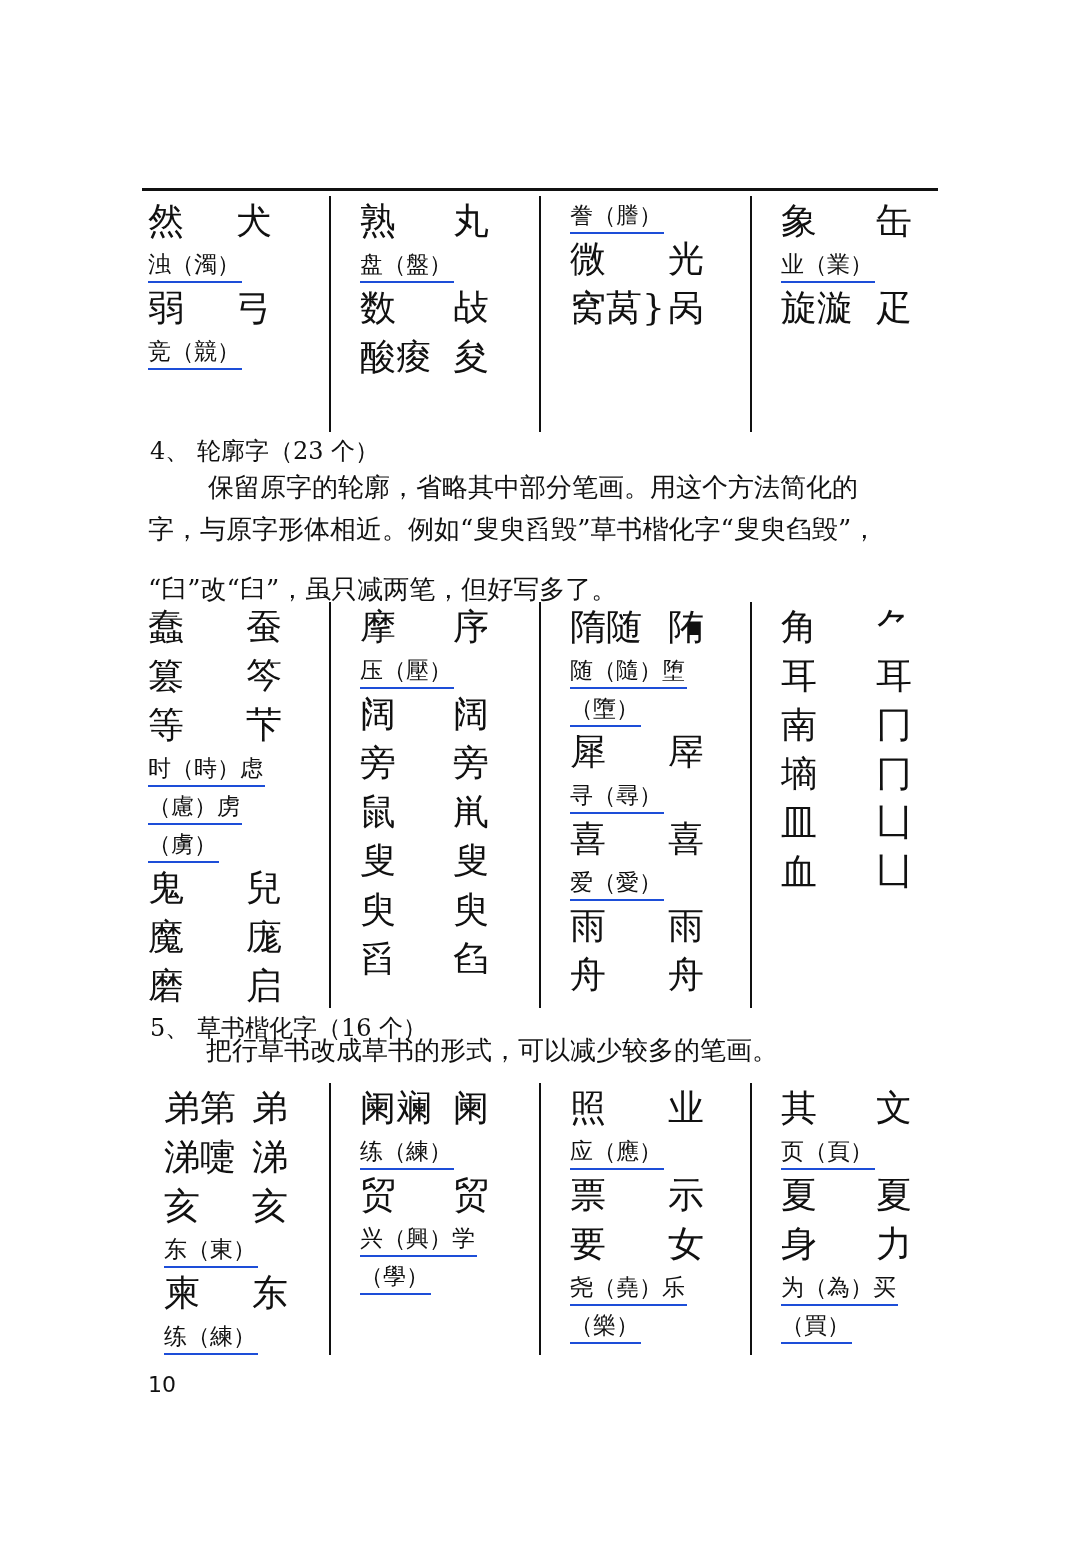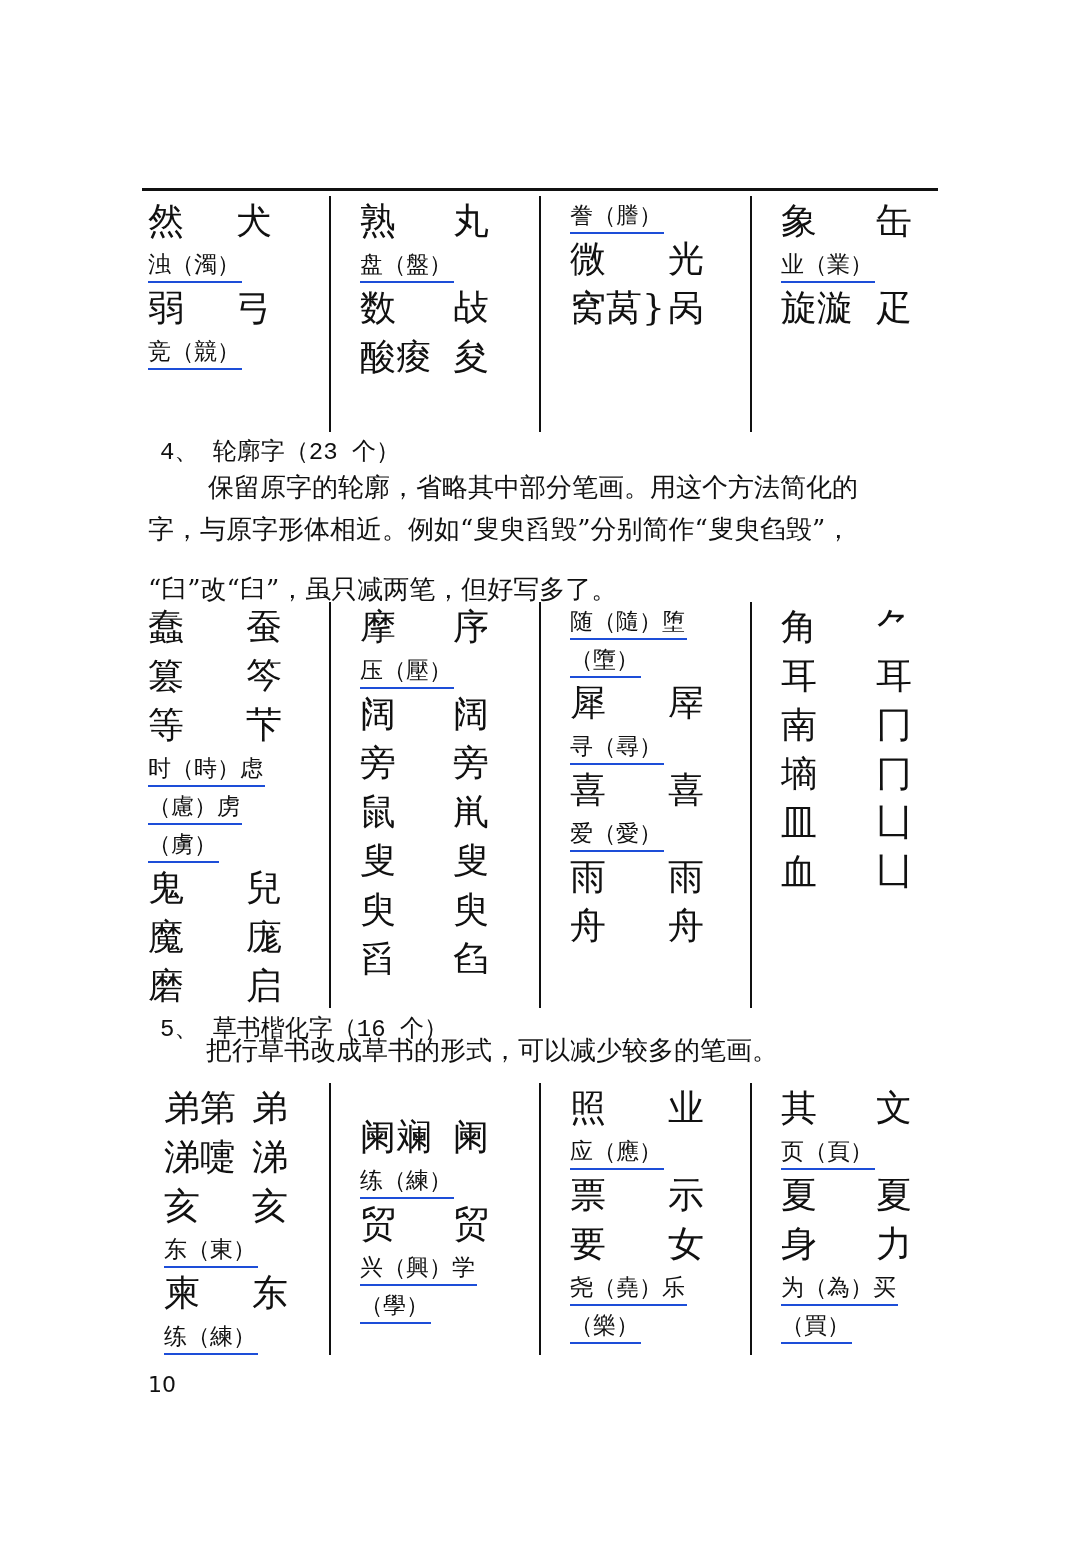--- a/index.html
+++ b/index.html
@@ -9,21 +9,21 @@
   }
   .rule-top { position: absolute; left: 142px; top: 188px; width: 796px; height: 3px; background: #111; }
   .table { position: absolute; left: 142px; width: 796px; }
   .col { position: absolute; top: 0; }
   .vline { position: absolute; width: 2px; background: #111; }
   .big { position: relative; height: 49px; font-size: 36px; line-height: 49px; white-space: nowrap; }
   .big .l { position: absolute; left: 6px; top: 0; }
   .big .r { position: absolute; right: 0; top: 0; }
   .small { font-size: 23px; line-height: 38px; height: 38px; white-space: nowrap; position: relative; padding-left: 6px; }
   .small .u { display: inline-block; border-bottom: 2px solid #1d4ed8; line-height: 34px; padding-right: 2px; }
-  .heading { position: absolute; left: 160px; font-size: 24px; white-space: nowrap; font-family: Liberation Mono, monospace; }
+  .heading { position: absolute; left: 150px; font-size: 24px; white-space: nowrap; }
   .para { position: absolute; left: 148px; font-size: 26px; white-space: nowrap; }
   .pageno { position: absolute; left: 148px; top: 1372px; font-family: "DejaVu Sans", "Liberation Sans", sans-serif; font-size: 22px; }
 </style>
 </head>
 <body>
 
 <div class="rule-top"></div>
 
 <div class="table" id="t1" style="top:196px; height:236px;">
   <div class="col" style="left:0; width:130px;">
@@ -75,21 +75,21 @@
       <div class="small"><span class="u">业（業）</span></div>
       <div class="big">
         <span class="l">旋漩</span>
         <span class="r">疋</span>
       </div>
     </div>
 </div>
 
 <div class="heading" style="top:435px;">4、  轮廓字（23 个）</div>
 <div class="para" style="top:470px; left:208px;">保留原字的轮廓，省略其中部分笔画。用这个方法简化的</div>
-<div class="para" style="top:512px;">字，与原字形体相近。例如“叟臾舀毁”分别简作“叟臾臽毁”，</div>
+<div class="para" style="top:512px;">字，与原字形体相近。例如“叟臾舀毁”草书楷化字“叟臾臽毁”，</div>
 <div class="para" style="top:572px;">“臼”改“臼”，虽只减两笔，但好写多了。</div>
 
 <div class="table" id="t2" style="top:602px; height:406px;">
   <div class="col" style="left:0; width:140px;">
       <div class="big">
         <span class="l">蠢</span>
         <span class="r">蚕</span>
       </div>
       <div class="big">
         <span class="l">篡</span>
@@ -142,20 +142,24 @@
         <span class="l">臾</span>
         <span class="r">臾</span>
       </div>
       <div class="big">
         <span class="l">舀</span>
         <span class="r">臽</span>
       </div>
     </div>
   <div class="vline" style="left:397px; top:0; height:406px;"></div>
   <div class="col" style="left:422px; width:140px;">
+      <div class="big">
+        <span class="l">隋随</span>
+        <span class="r">陏</span>
+      </div>
       <div class="small"><span class="u">随（隨）堕</span></div>
       <div class="small"><span class="u">（墮）</span></div>
       <div class="big">
         <span class="l">犀</span>
         <span class="r">屖</span>
       </div>
       <div class="small"><span class="u">寻（尋）</span></div>
       <div class="big">
         <span class="l">喜</span>
         <span class="r">喜</span>
@@ -217,21 +221,21 @@
         <span class="r">亥</span>
       </div>
       <div class="small"><span class="u">东（東）</span></div>
       <div class="big">
         <span class="l">柬</span>
         <span class="r">东</span>
       </div>
       <div class="small"><span class="u">练（練）</span></div>
     </div>
   <div class="vline" style="left:187px; top:0; height:272px;"></div>
-  <div class="col" style="left:212px; width:135px;margin-top:29px;">
+  <div class="col" style="left:212px; width:135px;">
       <div class="big">
         <span class="l">阑斓</span>
         <span class="r">阑</span>
       </div>
       <div class="small"><span class="u">练（練）</span></div>
       <div class="big">
         <span class="l">贸</span>
         <span class="r">贸</span>
       </div>
       <div class="small"><span class="u">兴（興）学</span></div>

